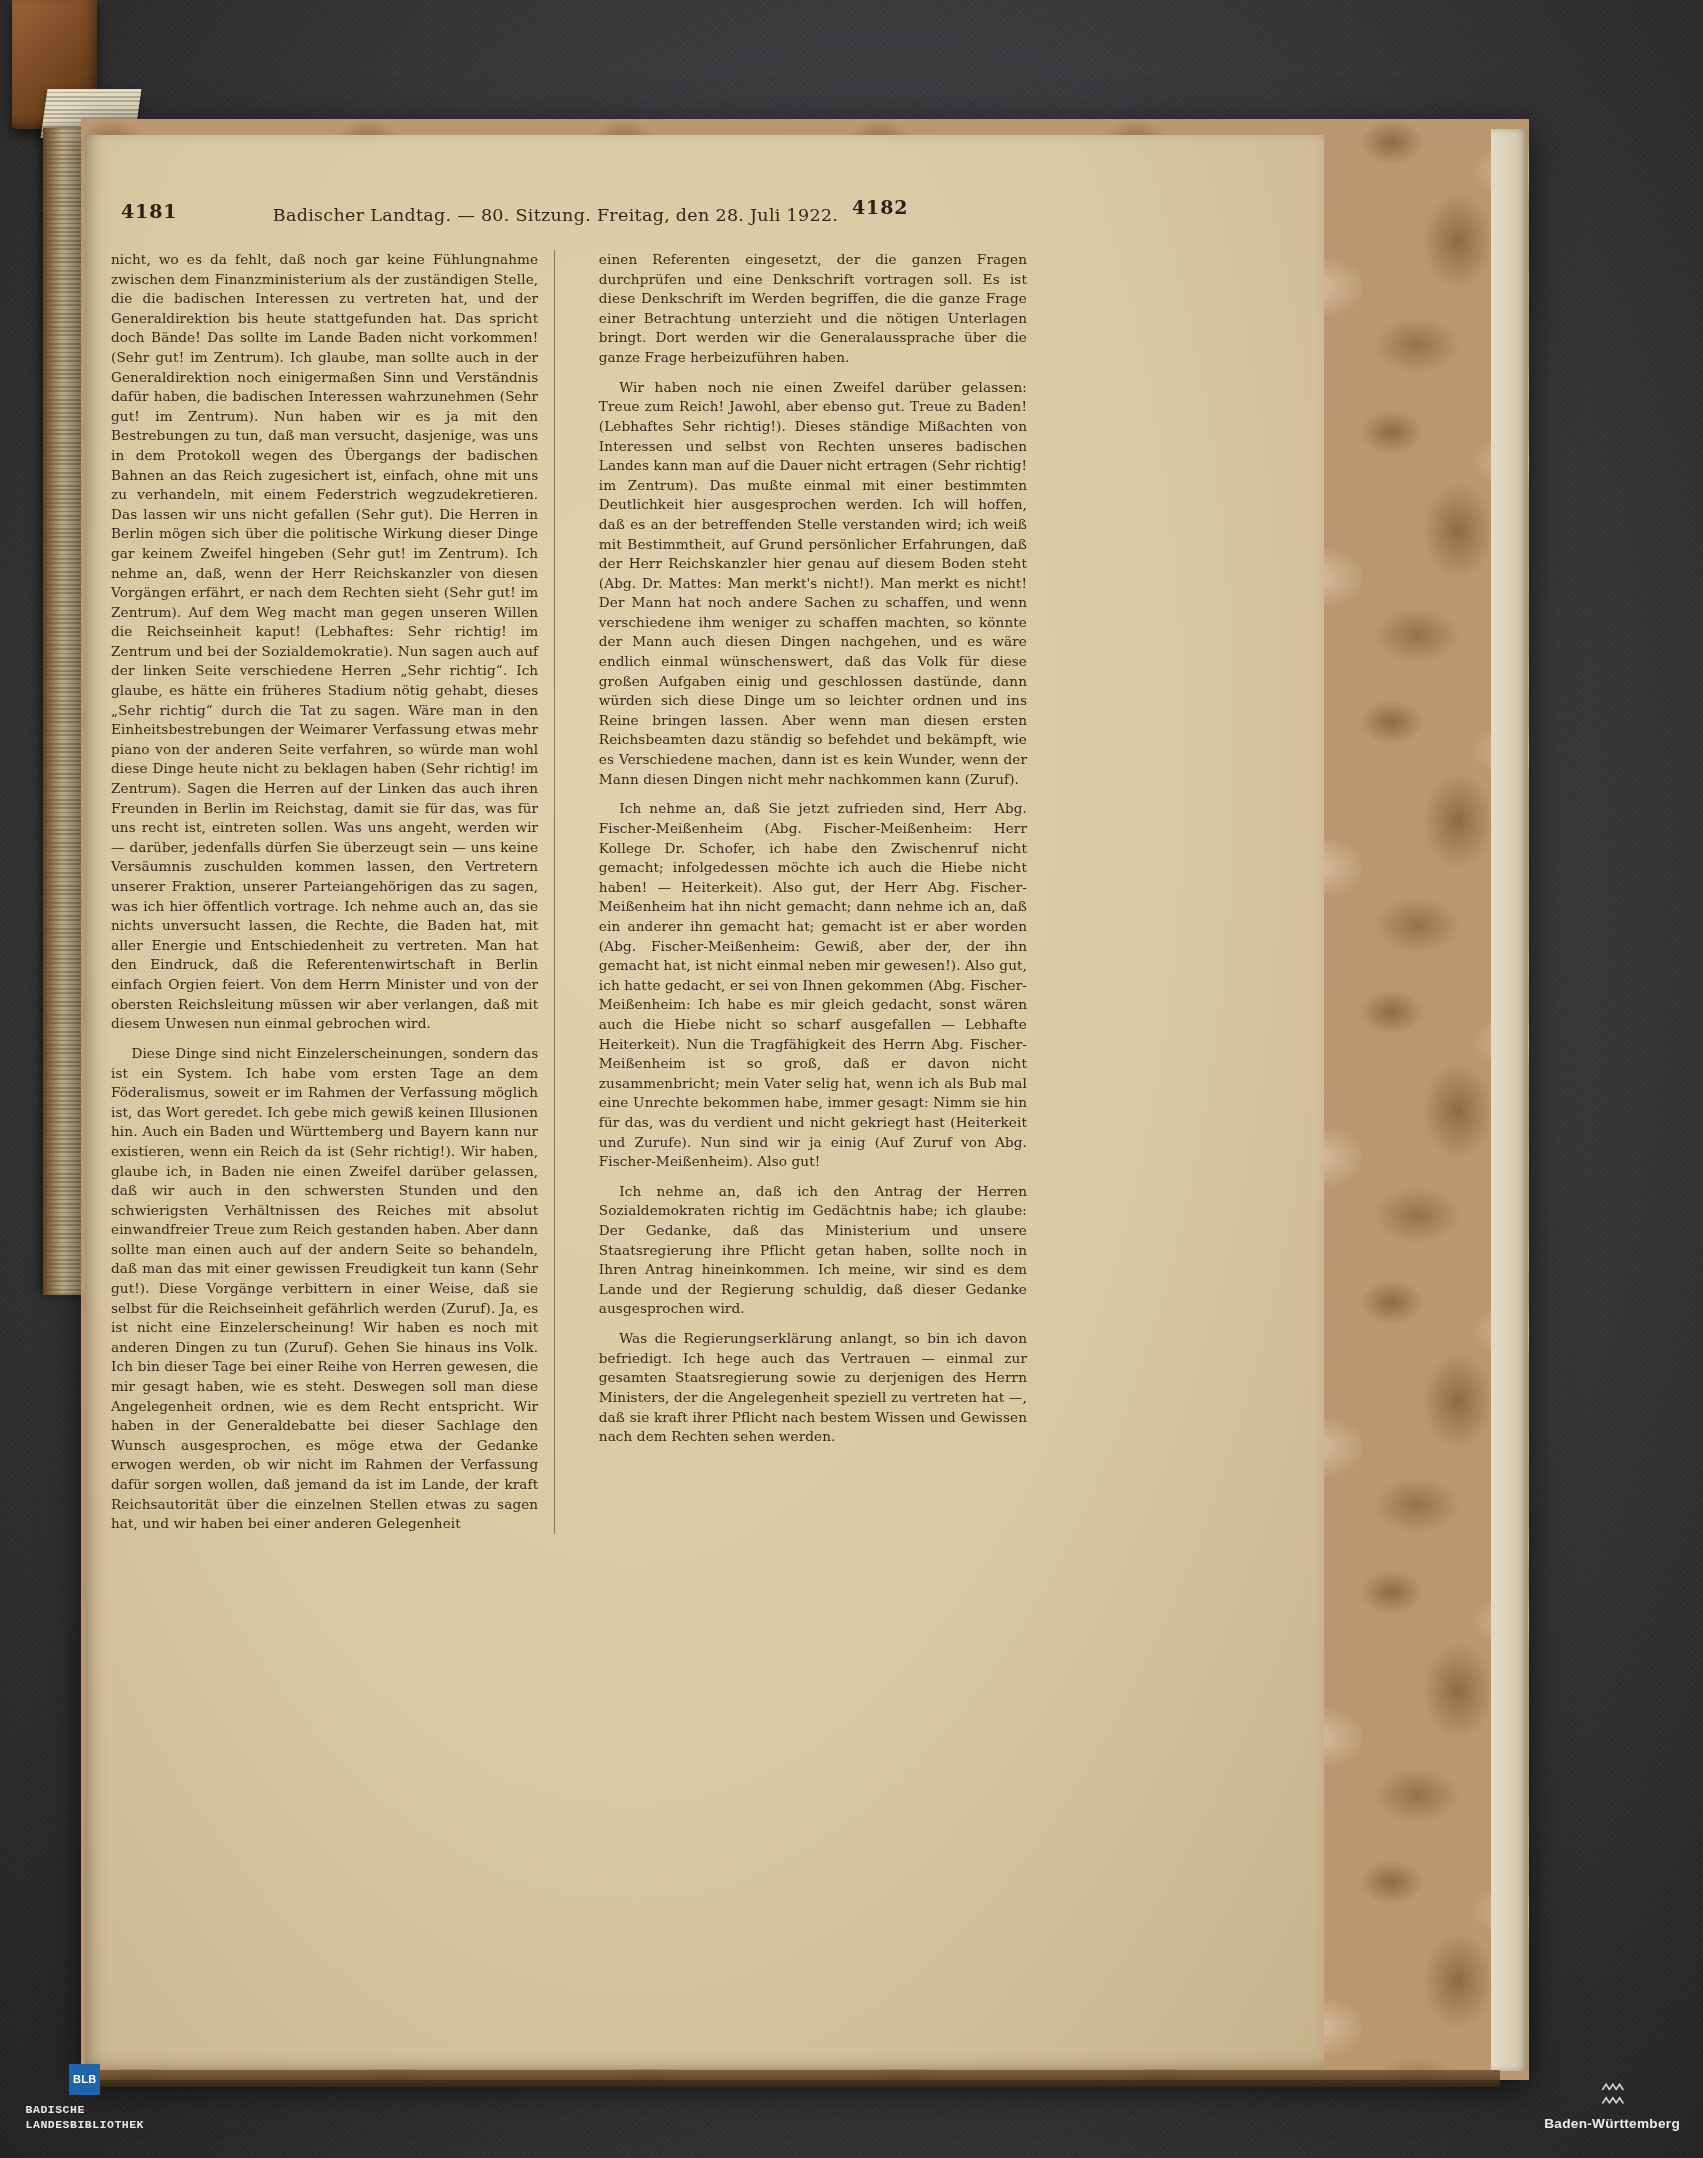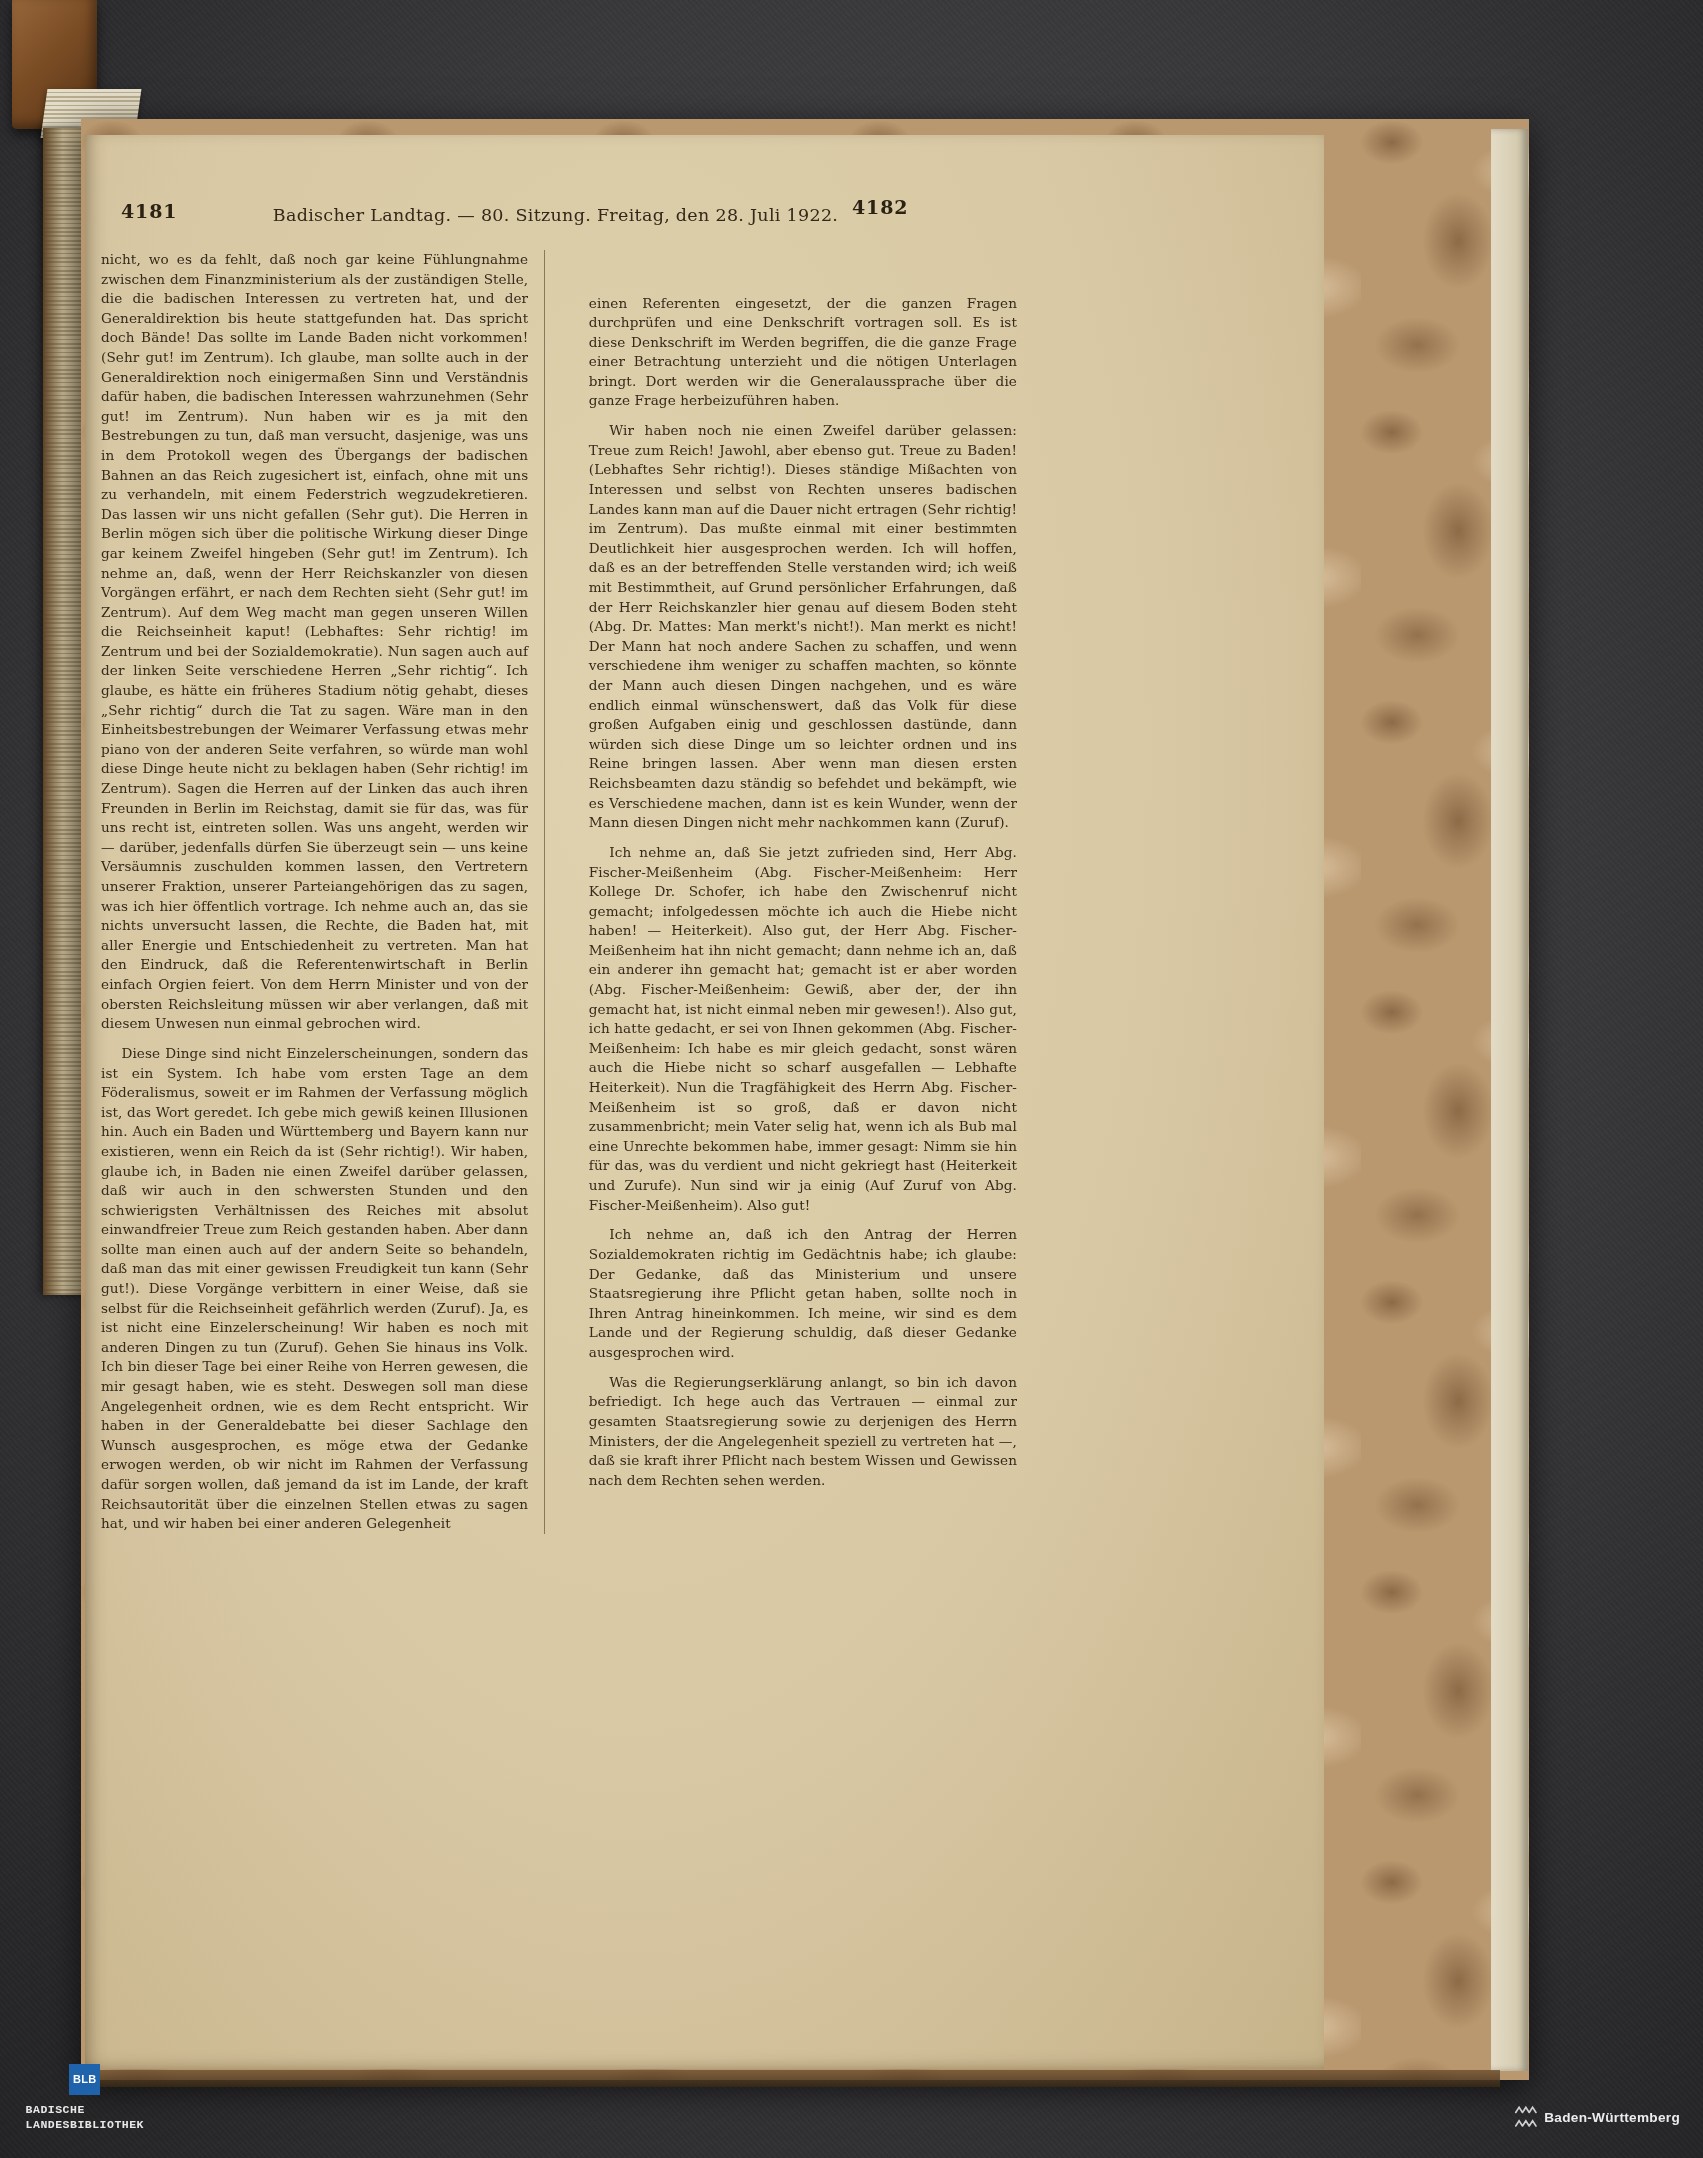--- a/index.html
+++ b/index.html
@@ -69,21 +69,21 @@
   .pageno{
     position:absolute;font-size:19px;font-weight:bold;letter-spacing:0.9px;color:#2b2214;
   }
   .pageno-left{left:36px;top:65px;}
   .pageno-right{left:767px;top:61px;width:162px;text-align:left;}
   .running-head{
     position:absolute;left:119px;top:70px;width:703px;text-align:center;
     font-size:17.5px;letter-spacing:0.3px;color:#33281a;
   }
   .columns{
-    position:absolute;left:16px;top:115px;width:916px;display:flex;align-items:center;gap:29px;
+    position:absolute;left:26px;top:115px;width:916px;display:flex;align-items:flex-start;gap:29px;
   }
   .col{
     width:457px;box-sizing:border-box;
     font-size:13.6px;line-height:19.6px;text-align:justify;
     letter-spacing:0.1px;color:#352a1b;
   }
   .col-left{border-right:0.9px solid rgba(70,52,28,.55);padding-right:15.3px;}
   .col-right{padding-left:15.3px;}
   .col p{margin:0 0 0 0;text-indent:20.4px;}
   .col p + p{margin-top:10.2px;}
@@ -96,21 +96,21 @@
   .blb-square{
     width:31px;height:31px;background:#1f63ad;color:#fff;
     display:flex;align-items:center;justify-content:center;
     font-family:"Liberation Sans", sans-serif;font-weight:bold;font-size:11px;letter-spacing:0.4px;
   }
   .blb-text{
     font-family:Liberation Mono, monospace;color:#e8e8e8;font-weight:bold;
     font-size:11.5px;line-height:14.5px;letter-spacing:0.5px;
   }
   .bw-group{
-    position:absolute;right:24px;bottom:27px;display:flex;align-items:center;gap:7.7px;
+    position:absolute;right:24px;bottom:27px;display:flex;align-items:center;gap:7.7px;flex-direction:column;
   }
   .bw-crest svg{display:block;}
   .bw-label{
     font-family:"Liberation Sans", sans-serif;color:#ececec;font-weight:bold;
     font-size:13.6px;letter-spacing:0.3px;
   }
 </style>
 </head>
 <body>
 

